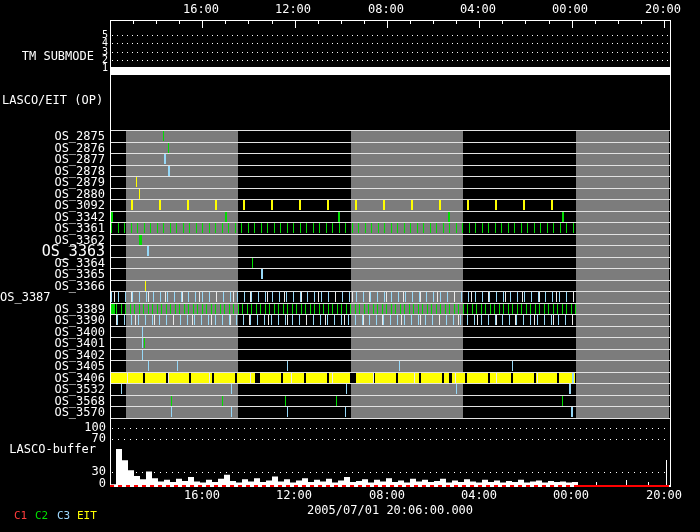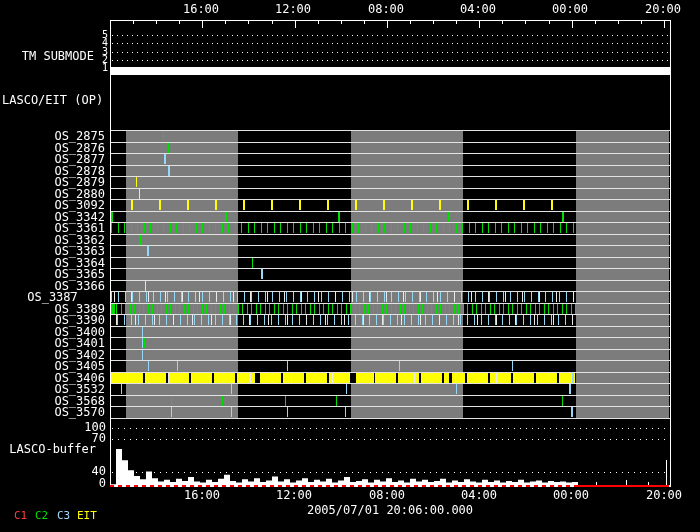--- a/index.html
+++ b/index.html
@@ -150,29 +150,29 @@
       <div style="position: absolute; left: 527px; top: 223px; width: 1px; height: 10px; background: rgb(0, 221, 0);"></div>
       <div style="position: absolute; left: 533.5px; top: 223px; width: 1px; height: 10px; background: rgb(0, 221, 0);"></div>
       <div style="position: absolute; left: 540px; top: 223px; width: 1px; height: 10px; background: rgb(0, 221, 0);"></div>
       <div style="position: absolute; left: 546.5px; top: 223px; width: 1px; height: 10px; background: rgb(0, 221, 0);"></div>
       <div style="position: absolute; left: 553px; top: 223px; width: 1px; height: 10px; background: rgb(0, 221, 0);"></div>
       <div style="position: absolute; left: 559.5px; top: 223px; width: 1px; height: 10px; background: rgb(0, 221, 0);"></div>
       <div style="position: absolute; left: 566px; top: 223px; width: 1px; height: 10px; background: rgb(0, 221, 0);"></div>
       <div style="position: absolute; left: 572.5px; top: 223px; width: 1px; height: 10px; background: rgb(0, 221, 0);"></div>
       <div style="position: absolute; left: 0px; top: 233.5px; width: 105px; text-align: right; color: rgb(255, 255, 255); font-size: 12px; line-height: 12px; white-space: pre;">OS_3362</div>
       <div style="position: absolute; left: 139px; top: 234.5px; width: 3px; height: 10px; background: rgb(0, 221, 0);"></div>
-      <div style="position: absolute; left: 0px; top: 245px; width: 105px; text-align: right; color: rgb(255, 255, 255); font-size: 12px; line-height: 12px; white-space: pre;">OS_3363</div>
+      <div style="position: absolute; left: 0px; top: 245px; width: 105px; text-align: right; color: rgb(255, 255, 255); font-size: 15px; line-height: 12px; white-space: pre;">OS_3363</div>
       <div style="position: absolute; left: 147px; top: 246px; width: 2px; height: 10px; background: rgb(150, 216, 248);"></div>
       <div style="position: absolute; left: 0px; top: 256.5px; width: 105px; text-align: right; color: rgb(255, 255, 255); font-size: 12px; line-height: 12px; white-space: pre;">OS_3364</div>
       <div style="position: absolute; left: 252px; top: 257.5px; width: 1px; height: 10px; background: rgb(0, 221, 0);"></div>
       <div style="position: absolute; left: 0px; top: 268px; width: 105px; text-align: right; color: rgb(255, 255, 255); font-size: 12px; line-height: 12px; white-space: pre;">OS_3365</div>
       <div style="position: absolute; left: 261px; top: 269px; width: 2px; height: 10px; background: rgb(150, 216, 248);"></div>
       <div style="position: absolute; left: 0px; top: 279.5px; width: 105px; text-align: right; color: rgb(255, 255, 255); font-size: 12px; line-height: 12px; white-space: pre;">OS_3366</div>
       <div style="position: absolute; left: 145px; top: 280.5px; width: 1px; height: 10px; background: rgb(255, 255, 0);"></div>
-      <div style="position: absolute; left: 0px; top: 291px; width: 105px; text-align: center; color: rgb(255, 255, 255); font-size: 12px; line-height: 12px; white-space: pre;">OS_3387</div>
+      <div style="position: absolute; left: 0px; top: 291px; width: 105px; text-align: left; color: rgb(255, 255, 255); font-size: 12px; line-height: 12px; white-space: pre;">OS_3387</div>
       <div style="position: absolute; left: 111px; top: 292px; width: 1px; height: 10px; background: rgb(150, 216, 248);"></div>
       <div style="position: absolute; left: 118px; top: 292px; width: 1px; height: 10px; background: rgb(150, 216, 248);"></div>
       <div style="position: absolute; left: 125px; top: 292px; width: 1px; height: 10px; background: rgb(150, 216, 248);"></div>
       <div style="position: absolute; left: 132px; top: 292px; width: 1px; height: 10px; background: rgb(150, 216, 248);"></div>
       <div style="position: absolute; left: 139px; top: 292px; width: 1px; height: 10px; background: rgb(150, 216, 248);"></div>
       <div style="position: absolute; left: 146px; top: 292px; width: 1px; height: 10px; background: rgb(150, 216, 248);"></div>
       <div style="position: absolute; left: 153px; top: 292px; width: 1px; height: 10px; background: rgb(150, 216, 248);"></div>
       <div style="position: absolute; left: 160px; top: 292px; width: 1px; height: 10px; background: rgb(150, 216, 248);"></div>
       <div style="position: absolute; left: 167px; top: 292px; width: 1px; height: 10px; background: rgb(150, 216, 248);"></div>
       <div style="position: absolute; left: 174px; top: 292px; width: 1px; height: 10px; background: rgb(150, 216, 248);"></div>
@@ -534,21 +534,21 @@
       <div style="position: absolute; left: 0px; top: 38px; width: 108px; text-align: right; color: rgb(255, 255, 255); font-size: 10px; line-height: 10px;">4</div>
       <div style="position: absolute; left: 0px; top: 47px; width: 108px; text-align: right; color: rgb(255, 255, 255); font-size: 10px; line-height: 10px;">3</div>
       <div style="position: absolute; left: 0px; top: 55px; width: 108px; text-align: right; color: rgb(255, 255, 255); font-size: 10px; line-height: 10px;">2</div>
       <div style="position: absolute; left: 0px; top: 63px; width: 108px; text-align: right; color: rgb(255, 255, 255); font-size: 10px; line-height: 10px;">1</div>
       <div style="position: absolute; left: 110px; top: 67px; width: 560px; height: 8px; background: rgb(255, 255, 255);"></div>
       <div style="position: absolute; left: 112px; top: 428px; width: 556px; height: 1px; background-image: repeating-linear-gradient(90deg, rgb(255, 255, 255) 0px, rgb(255, 255, 255) 1px, transparent 1px, transparent 6px);"></div>
       <div style="position: absolute; left: 112px; top: 439px; width: 556px; height: 1px; background-image: repeating-linear-gradient(90deg, rgb(255, 255, 255) 0px, rgb(255, 255, 255) 1px, transparent 1px, transparent 6px);"></div>
       <div style="position: absolute; left: 112px; top: 472px; width: 556px; height: 1px; background-image: repeating-linear-gradient(90deg, rgb(255, 255, 255) 0px, rgb(255, 255, 255) 1px, transparent 1px, transparent 6px);"></div>
       <div style="position: absolute; left: 0px; top: 421px; width: 106px; text-align: right; color: rgb(255, 255, 255); font-size: 12px; line-height: 13px;">100</div>
       <div style="position: absolute; left: 0px; top: 432px; width: 106px; text-align: right; color: rgb(255, 255, 255); font-size: 12px; line-height: 13px;">70</div>
-      <div style="position: absolute; left: 0px; top: 465px; width: 106px; text-align: right; color: rgb(255, 255, 255); font-size: 12px; line-height: 13px;">40</div>
+      <div style="position: absolute; left: 0px; top: 465px; width: 106px; text-align: right; color: rgb(255, 255, 255); font-size: 12px; line-height: 13px;">30</div>
       <div style="position: absolute; left: 0px; top: 477px; width: 106px; text-align: right; color: rgb(255, 255, 255); font-size: 12px; line-height: 13px;">0</div>
       <svg viewBox="0 0 700 532" style="position: absolute; left: 0px; top: 0px; width: 700px; height: 532px; pointer-events: none;">
         <path d="M110,486 L110,484.3 L116,484.3 L116,449.0 L122,449.0 L122,460.2 L128,460.2 L128,470.3 L134,470.3 L134,475.9 L140,475.9 L140,479.3 L146,479.3 L146,471.4 L152,471.4 L152,478.2 L158,478.2 L158,481.5 L164,481.5 L164,479.8 L170,479.8 L170,482.1 L176,482.1 L176,478.7 L182,478.7 L182,481.0 L188,481.0 L188,477.0 L194,477.0 L194,481.5 L200,481.5 L200,482.6 L206,482.6 L206,479.8 L212,479.8 L212,482.1 L218,482.1 L218,478.7 L224,478.7 L224,474.8 L230,474.8 L230,481.0 L236,481.0 L236,482.6 L242,482.6 L242,479.3 L248,479.3 L248,481.5 L254,481.5 L254,478.2 L260,478.2 L260,482.1 L266,482.1 L266,480.4 L272,480.4 L272,476.5 L278,476.5 L278,481.5 L284,481.5 L284,479.3 L290,479.3 L290,482.6 L296,482.6 L296,480.4 L302,480.4 L302,478.2 L308,478.2 L308,482.1 L314,482.1 L314,479.8 L320,479.8 L320,481.5 L326,481.5 L326,478.7 L332,478.7 L332,482.6 L338,482.6 L338,480.4 L344,480.4 L344,477.0 L350,477.0 L350,482.1 L356,482.1 L356,481.0 L362,481.0 L362,479.3 L368,479.3 L368,482.6 L374,482.6 L374,479.8 L380,479.8 L380,481.5 L386,481.5 L386,478.2 L392,478.2 L392,482.1 L398,482.1 L398,480.4 L404,480.4 L404,482.6 L410,482.6 L410,478.7 L416,478.7 L416,481.5 L422,481.5 L422,479.8 L428,479.8 L428,482.1 L434,482.1 L434,481.0 L440,481.0 L440,478.7 L446,478.7 L446,482.6 L452,482.6 L452,480.4 L458,480.4 L458,482.1 L464,482.1 L464,479.3 L470,479.3 L470,481.5 L476,481.5 L476,482.6 L482,482.6 L482,479.8 L488,479.8 L488,482.1 L494,482.1 L494,480.4 L500,480.4 L500,482.6 L506,482.6 L506,481.0 L512,481.0 L512,482.1 L518,482.1 L518,479.8 L524,479.8 L524,482.6 L530,482.6 L530,481.5 L536,481.5 L536,480.4 L542,480.4 L542,482.6 L548,482.6 L548,481.0 L554,481.0 L554,482.1 L560,482.1 L560,481.5 L566,481.5 L566,482.6 L572,482.6 L572,482.1 L578,482.1 L578,486 Z" fill="#ffffff"></path>
       </svg>
       <div style="position: absolute; left: 596px; top: 482px; width: 1px; height: 4px; background: rgb(255, 255, 255);"></div>
       <div style="position: absolute; left: 626px; top: 480px; width: 1px; height: 6px; background: rgb(255, 255, 255);"></div>
       <div style="position: absolute; left: 648px; top: 482px; width: 1px; height: 4px; background: rgb(255, 255, 255);"></div>
       <div style="position: absolute; left: 666px; top: 460px; width: 1px; height: 26px; background: rgb(255, 255, 255);"></div>
       <div style="position: absolute; left: 110px; top: 20px; width: 561px; height: 1px; background: rgb(255, 255, 255);"></div>
       <div style="position: absolute; left: 110px; top: 20px; width: 1px; height: 466px; background: rgb(255, 255, 255);"></div>

